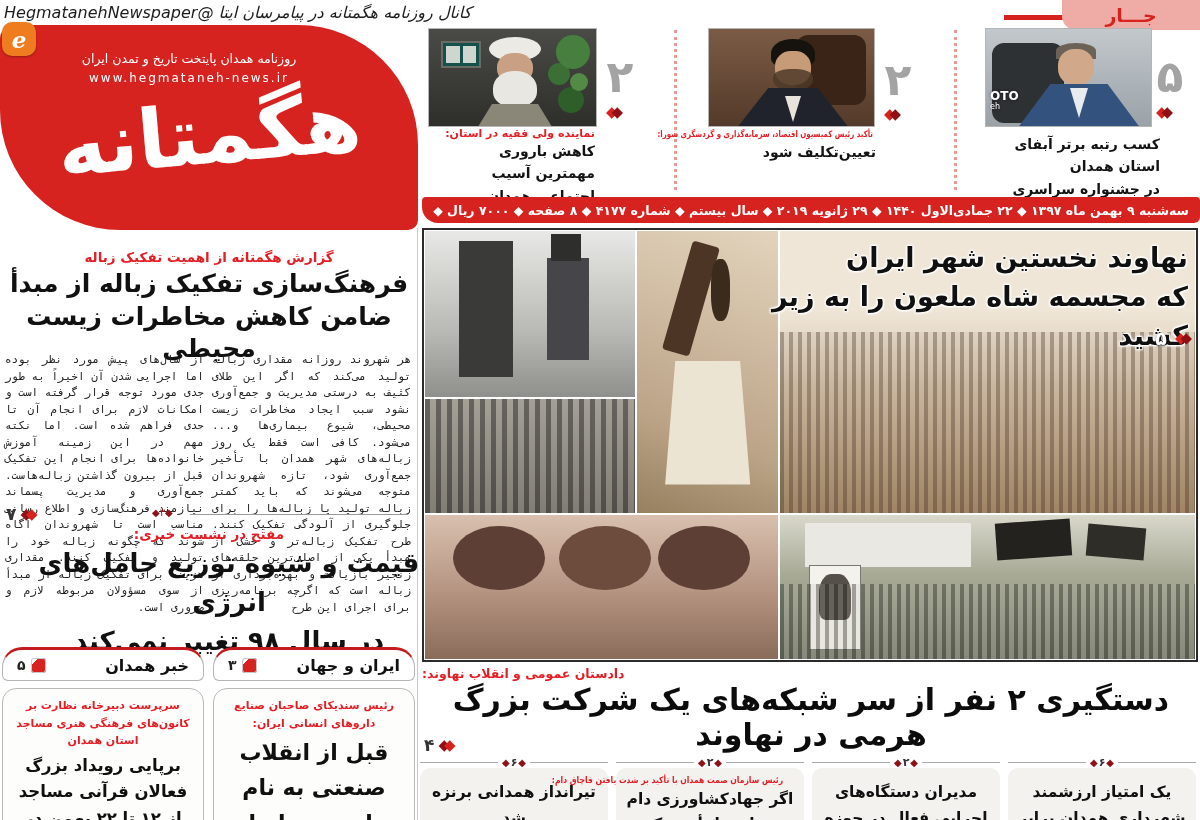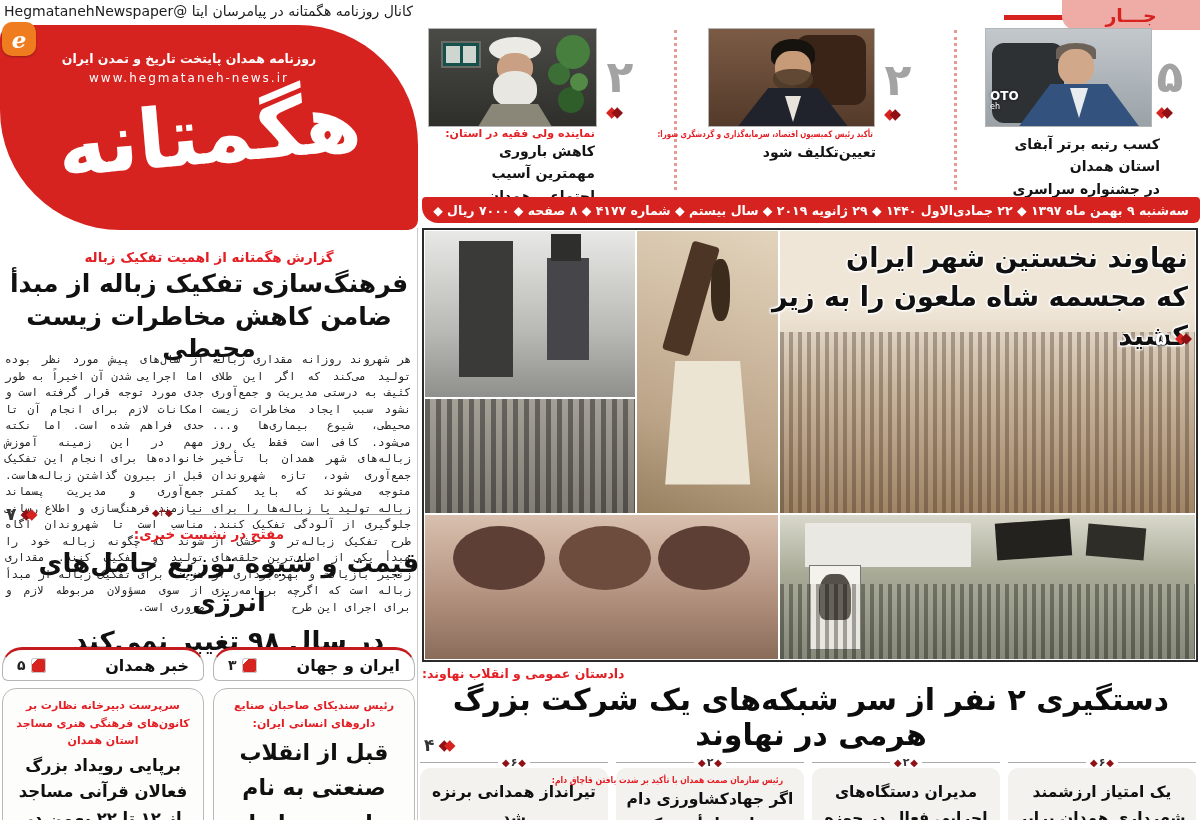--- a/index.html
+++ b/index.html
@@ -1,31 +1,31 @@
 <!DOCTYPE html>
 <html lang="fa" dir="rtl"><head>
 <meta charset="utf-8">
 <style>
   html,body{margin:0;padding:0;background:#fff;}
   #page{position:relative;width:1200px;height:820px;background:#fff;overflow:hidden;
         font-family:"DejaVu Sans",sans-serif;direction:rtl;}
   .abs{position:absolute;}
 
   
-  .channel{left:4px;top:3px;font-size:14px;color:#1c1c1c;white-space:nowrap;direction:rtl;}
+  .channel{left:4px;top:3px;font-size:16px;color:#1c1c1c;white-space:nowrap;direction:rtl;font-style:italic;}
   .corner-bar{right:46px;top:15px;width:150px;height:5px;background:#d6231f;}
   .corner-logo{right:0;top:0;width:138px;height:30px;background:#efaca7;border-radius:0 0 0 14px;
                display:flex;align-items:center;justify-content:center;color:#d6231f;
                font-weight:bold;font-size:19px;}
 
   
   .masthead{left:0;top:25px;width:418px;height:205px;background:#d6231f;
             border-radius:14px 120px 10px 120px;}
   .masthead .tag{position:absolute;top:26px;left:0;width:100%;text-align:center;color:#fff;
-                 font-size:12.5px;font-weight:bold;padding-right:40px;box-sizing:border-box;}
+                 font-size:12.5px;font-weight:normal;padding-right:40px;box-sizing:border-box;}
   .masthead .url{position:absolute;top:46px;left:0;width:100%;text-align:center;color:#fff;
                  font-size:12px;letter-spacing:2px;padding-right:40px;box-sizing:border-box;}
   .masthead .ttl{position:absolute;top:62px;left:0;width:100%;text-align:center;color:#fff;
                  font-size:82px;font-weight:bold;transform:rotate(-5deg);}
   .eitaa{left:2px;top:22px;width:34px;height:34px;background:#ef7d20;border-radius:10px;
          display:flex;align-items:center;justify-content:center;color:#fff;font-weight:bold;
          font-size:23px;font-family:"DejaVu Serif",serif;font-style:italic;box-shadow:0 1px 2px rgba(0,0,0,.3);}
 
   
   .tphoto{top:28px;height:97px;border:1px solid #b5b5b5;overflow:hidden;}

